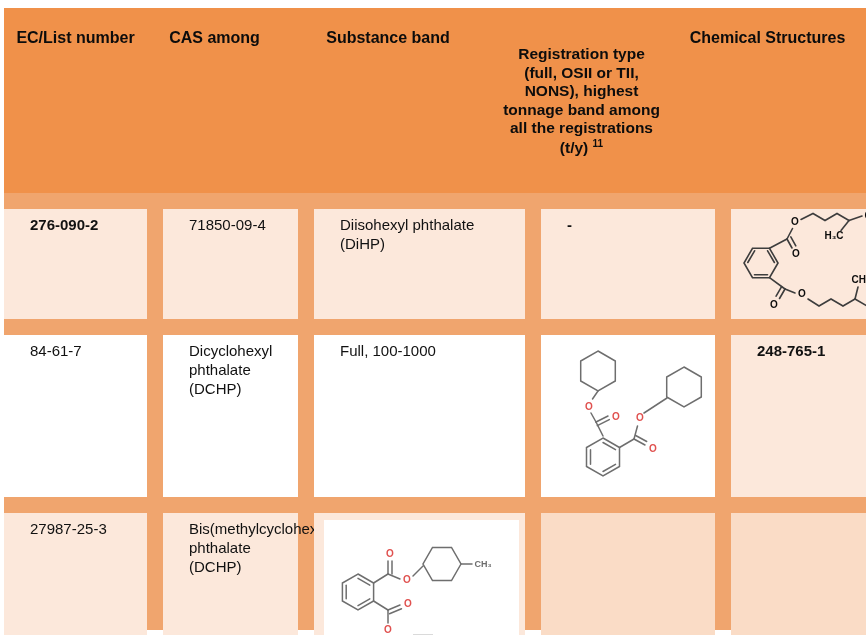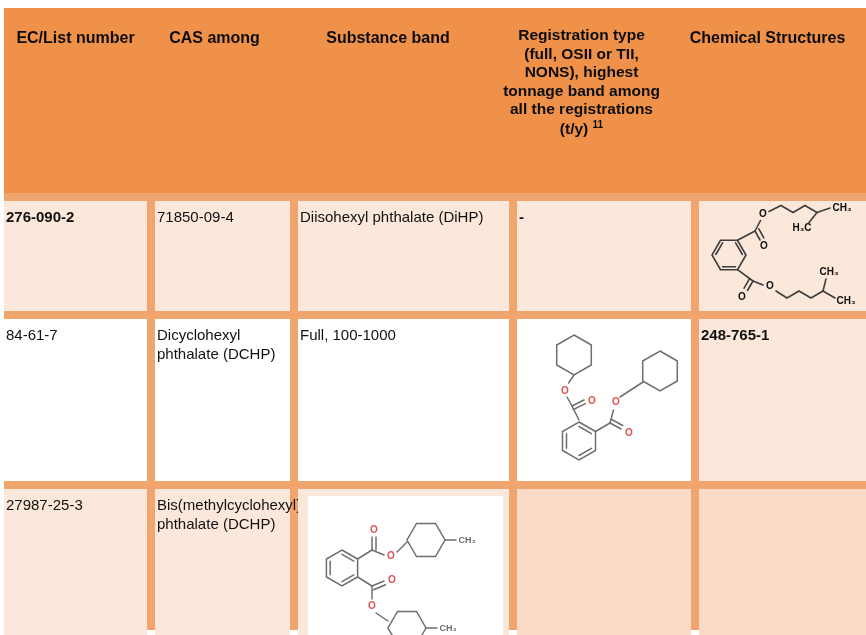--- a/index.html
+++ b/index.html
@@ -7,30 +7,30 @@
     --strip-bg:#FADCC6; --bond-dark:#3D3D3D; --bond-gray:#6E6E6E;
     --atom-red:#E0514F; --text:#111111;
   }
   *{box-sizing:border-box;margin:0;padding:0;}
   html,body{width:866px;height:635px;overflow:hidden;background:#ffffff;
     font-family:"Liberation Sans","DejaVu Sans",sans-serif;color:var(--text);}
   .page{position:relative;width:866px;height:635px;background:#ffffff;}
   .tbl{position:absolute;left:4px;top:8px;width:862px;height:622px;
     display:grid;grid-template-columns:143px 135px 211px 174px 199px;
     grid-template-rows:185px 110px 162px 163px 7px;
-    background:var(--border);gap:8px;}
+    background:var(--border);gap:16px;}
   
   .hdr{grid-column:1/-1;background:var(--header-bg);display:grid;
     grid-template-columns:143px 135px 212px 175px 197px;}
   .hcell{padding:20px 8px 0 8px;text-align:center;font-weight:bold;
     font-size:16px;line-height:1.2;color:#0c0c0c;}
   .hcell .sub{margin-top:19px;}
-  .hcell.reg{font-size:15.5px;padding-top:18px;}
+  .hcell.reg{font-size:15.5px;padding-top:18px;margin-top:19px;}
   sup{font-size:10px;vertical-align:super;}
-  .cell{background:var(--row-bg);padding:7px 2px;font-size:15px;line-height:1.25;}
+  .cell{background:var(--row-bg);padding:7px 26px;font-size:15px;line-height:1.25;}
   .cell.white{background:var(--white);}
   .ec{font-weight:bold;}
   .structcell{padding:0;position:relative;}
   .structcell svg{display:block;}
   .whitebox{position:absolute;left:10px;top:7px;right:6px;bottom:3px;background:var(--white);}
   .strip{background:var(--strip-bg);}
   
   .bd{stroke:var(--bond-dark);stroke-width:1.6;fill:none;stroke-linecap:round;}
   .bg{stroke:var(--bond-gray);stroke-width:1.5;fill:none;stroke-linecap:round;}
   text.atom{fill:#0c0c0c;font-size:10px;font-weight:bold;text-anchor:middle;

